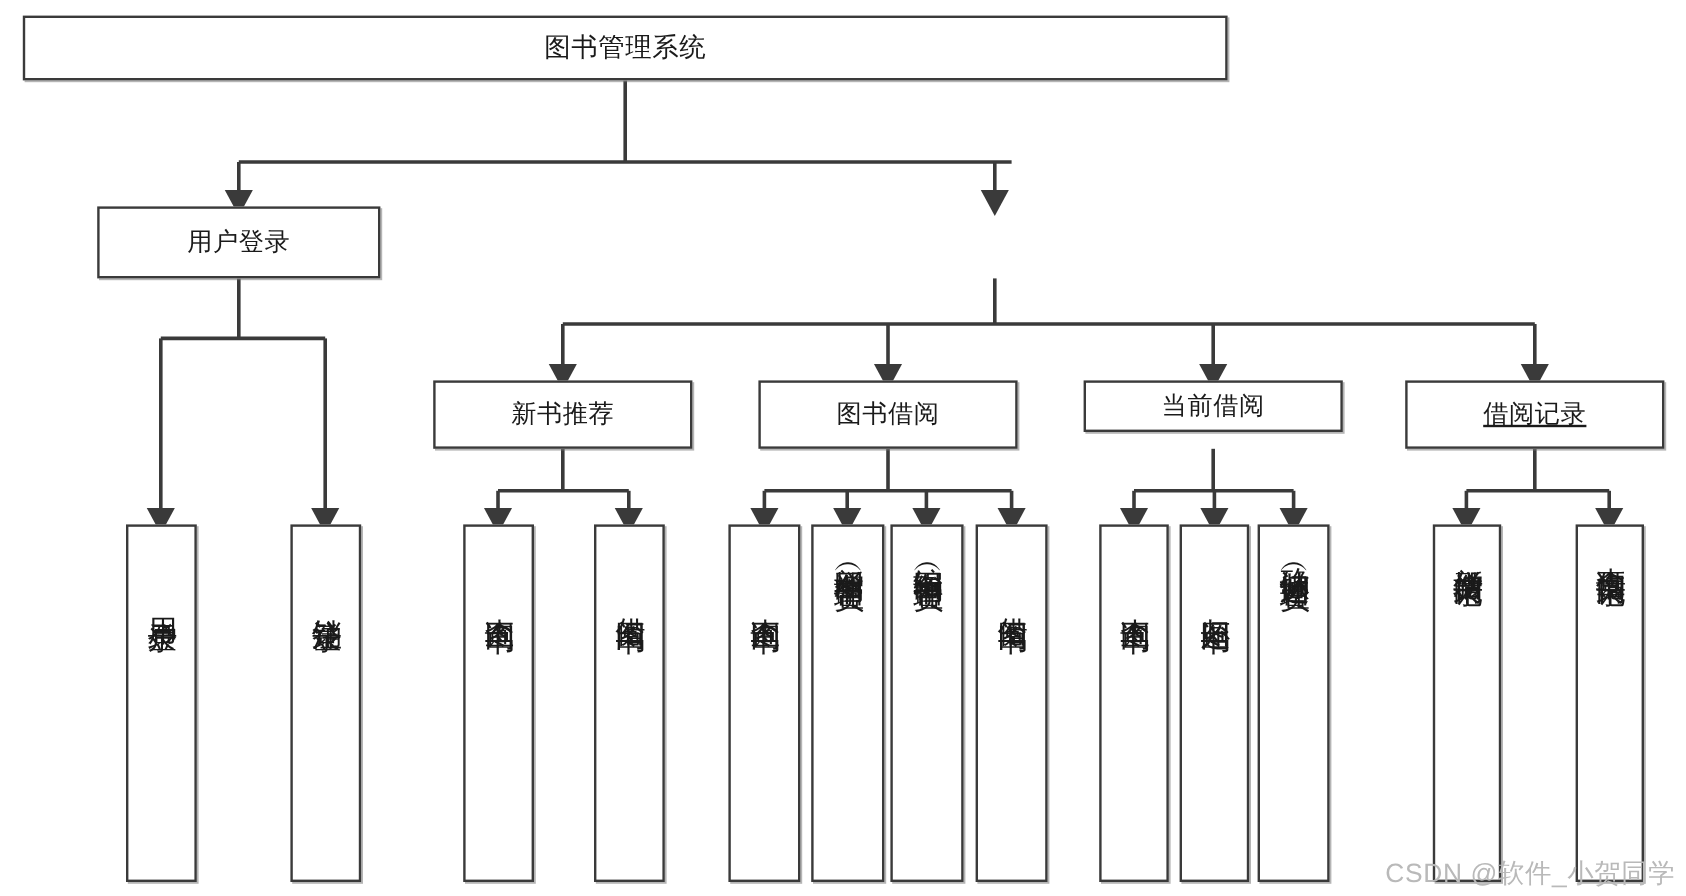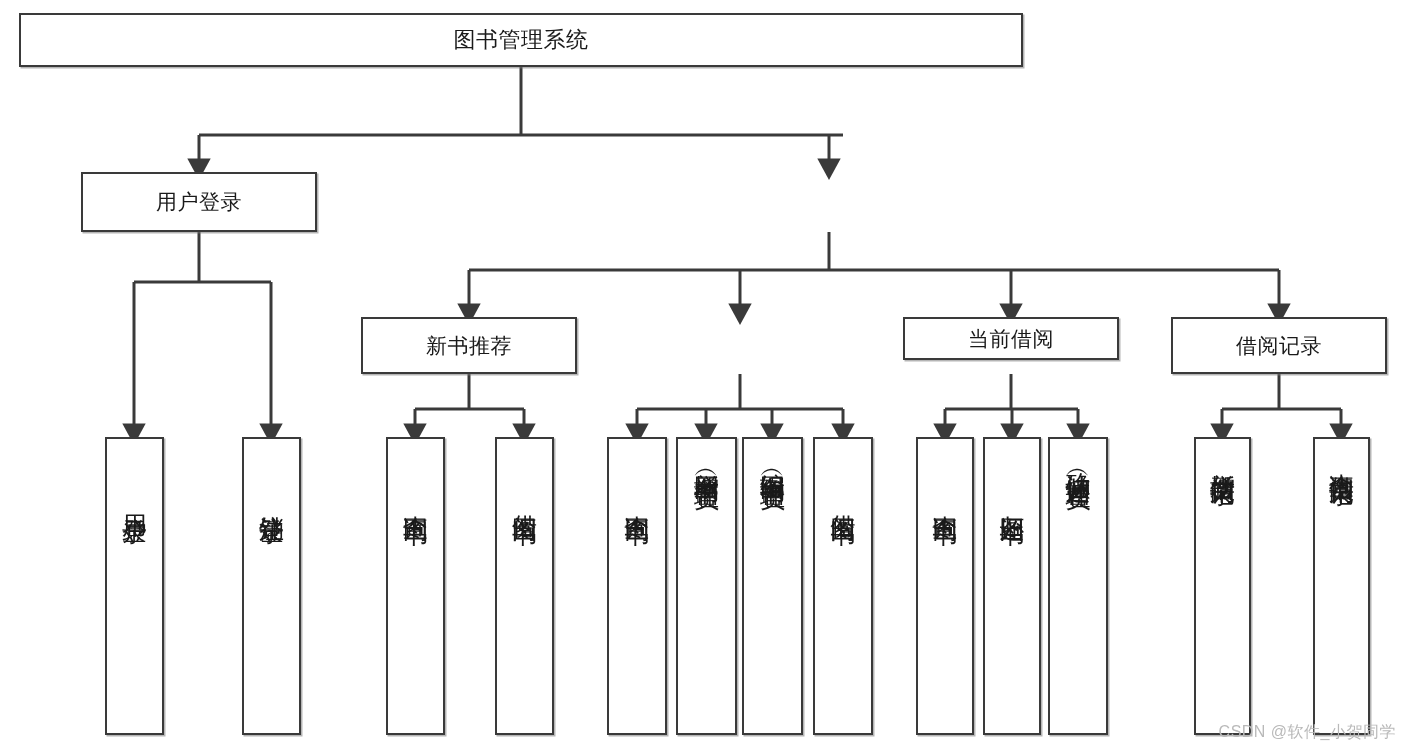--- a/index.html
+++ b/index.html
@@ -67,21 +67,21 @@
   .node.vert.mid .label {
     margin-top: 50px;
   }
   .node.vert.tall .label {
     margin-top: 8px;
   }
   #watermark {
     position: absolute;
     right: 9px;
     bottom: 4px;
-    font-size: 16px;
+    font-size: 22px;
     color: #b9b9b9;
     letter-spacing: 0.5px;
     white-space: nowrap;
     z-index: 3;
     font-family: "Liberation Sans", "DejaVu Sans", sans-serif;
   }
 </style>
 </head>
 <body>
 
@@ -144,26 +144,29 @@
 
   <div class="node horiz" style="left:81px; top:172px; width:236px; height:60px;">
     <span class="label">用户登录</span>
   </div>
 
 
   <div class="node horiz" style="left:361px; top:317px; width:216px; height:57px;">
     <span class="label">新书推荐</span>
   </div>
 
+  <div class="node horiz" style="left:632px; top:317px; width:216px; height:57px;">
+    <span class="label">图书借阅</span>
+  </div>
 
   <div class="node horiz" style="left:903px; top:317px; width:216px; height:43px;">
     <span class="label">当前借阅</span>
   </div>
 
-  <div class="node horiz" style="left:1171px; top:317px; width:216px; height:57px;">
+  <div class="node horiz" style="left:1171px; top:317px; width:216px; height:57px;text-decoration:underline;">
     <span class="label">借阅记录</span>
   </div>
 
   <div class="node vert mid" style="left:105px; top:437px; width:59px; height:298px;">
     <span class="label">用户登录</span>
   </div>
 
   <div class="node vert mid" style="left:242px; top:437px; width:59px; height:298px;">
     <span class="label">注销登录</span>
   </div>

